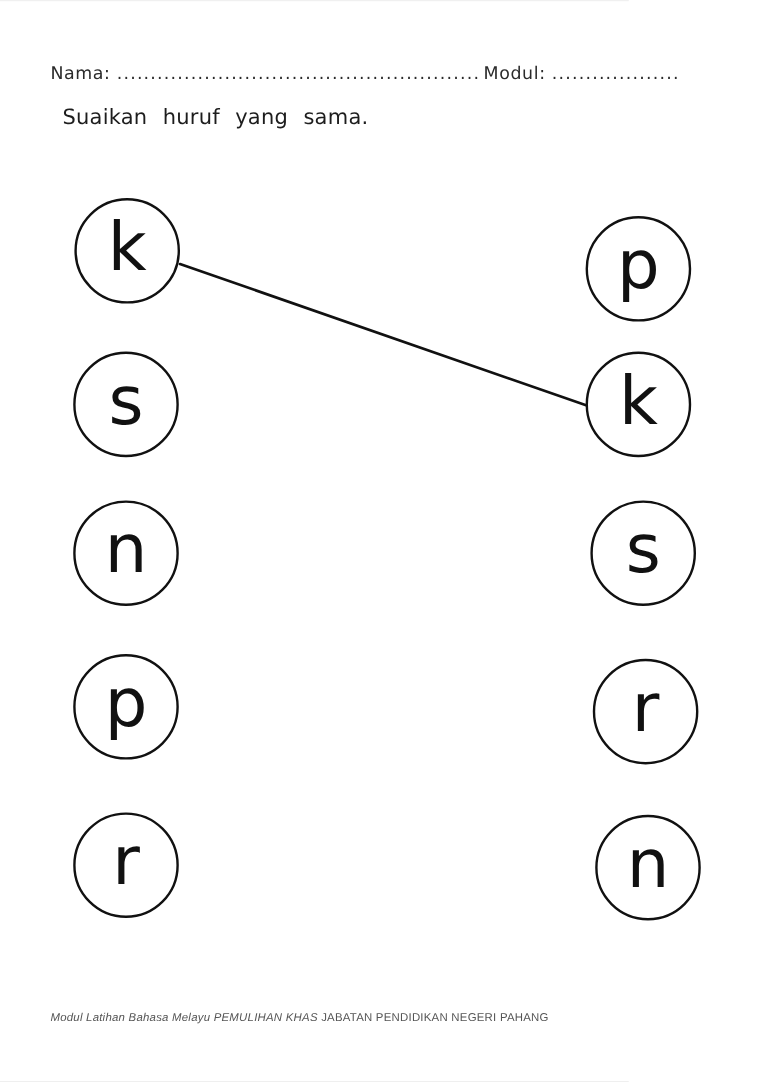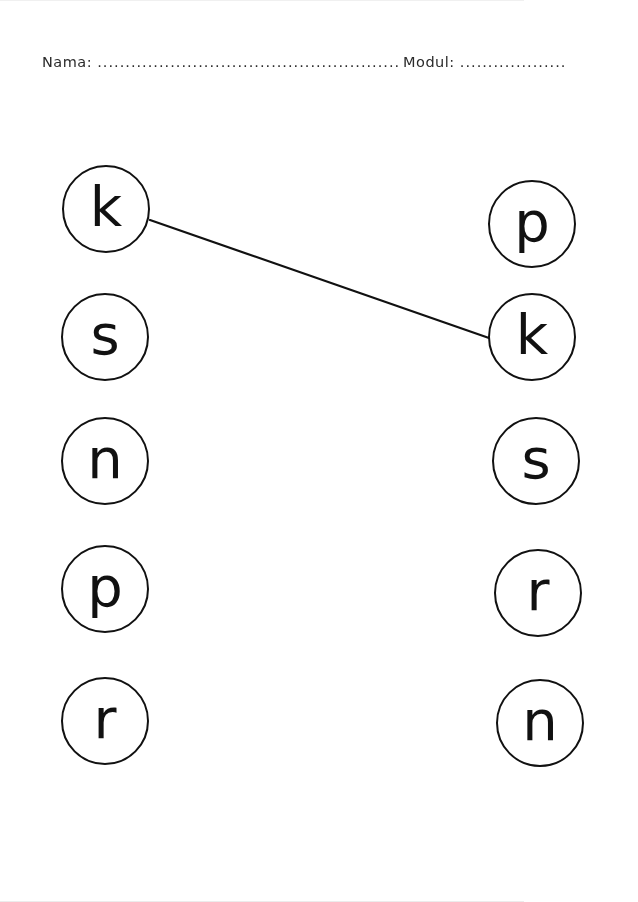--- a/index.html
+++ b/index.html
@@ -99,20 +99,21 @@
 
   <div class="field nama-field">
     <span>Nama:</span>
     <span class="dots">......................................................</span>
   </div>
   <div class="field tarikh-field">
     <span>Modul:</span>
     <span class="dots">...................</span>
   </div>
 
+  <div class="instruction">Suaikan huruf yang sama.</div>
 
   <svg class="match-layer" width="638" height="902" viewBox="0 0 638 902" xmlns="http://www.w3.org/2000/svg">
     <line x1="150" y1="219" x2="489" y2="337" stroke="#111111" stroke-width="2.2" stroke-linecap="round"></line>
   </svg>
 
   <div class="letter-circle pos-l0">
     <span class="glyph">k</span>
   </div>
   <div class="letter-circle pos-l1">
     <span class="glyph">s</span>
@@ -136,14 +137,17 @@
   <div class="letter-circle pos-r2">
     <span class="glyph">s</span>
   </div>
   <div class="letter-circle pos-r3">
     <span class="glyph">r</span>
   </div>
   <div class="letter-circle pos-r4">
     <span class="glyph">n</span>
   </div>
 
+  <div class="footer">
+    <span class="italic-part">Modul Latihan Bahasa Melayu  PEMULIHAN KHAS</span><span class="regular-part"> JABATAN PENDIDIKAN NEGERI PAHANG</span>
+  </div>
 
 </div>
 
 </body></html>

